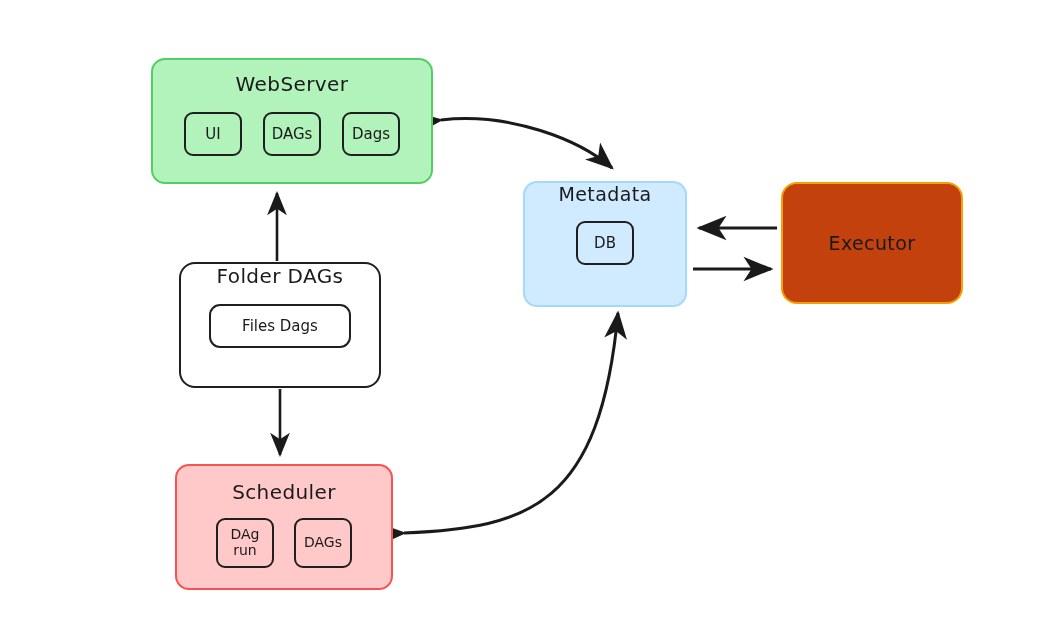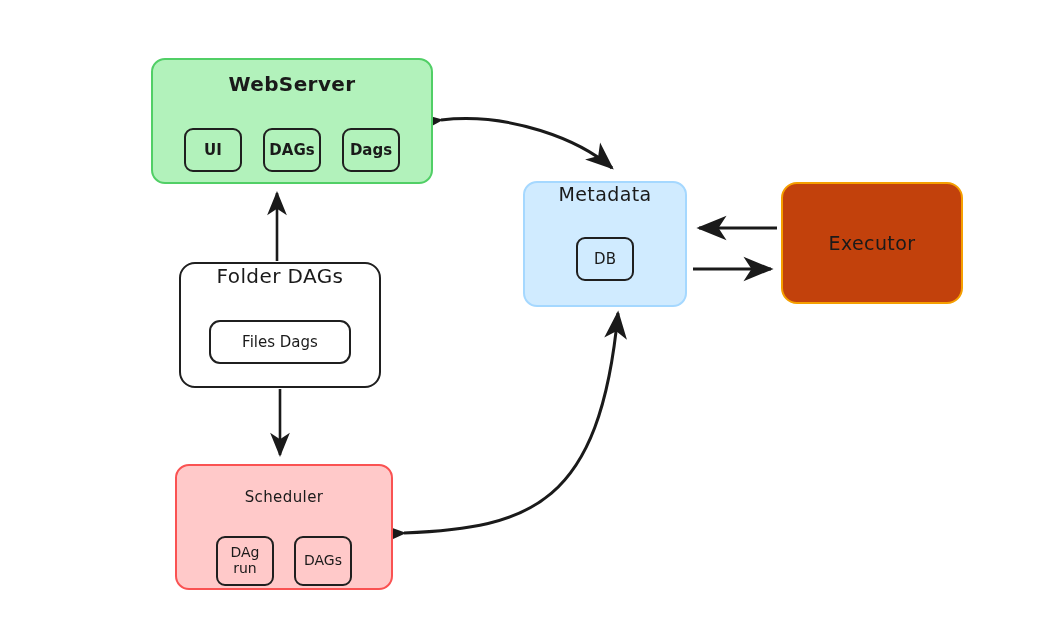--- a/index.html
+++ b/index.html
@@ -53,29 +53,27 @@
     border: 2px solid #1f1f1f;
     border-radius: 9px;
     background: transparent;
     display: flex;
     align-items: center;
     justify-content: center;
     text-align: center;
     color: #1a1a1a;
     font-family: "DejaVu Sans", sans-serif;
     line-height: 1.12;
-    margin-top: 16px;
   }
 
   
   #node-webserver {
     left: 151px; top: 58px; width: 282px; height: 126px;
     background: #b2f2bb;
     border-color: #51cf66;
-    font-weight: bold;
   }
   #node-webserver .node-title { margin-top: 12px; font-size: 20px; }
   #node-webserver .chips { gap: 21px; margin-top: 16px; }
   #node-webserver .chip { width: 58px; height: 44px; font-size: 15px; }
 
   
   #node-folderdags {
     left: 179px; top: 262px; width: 202px; height: 126px;
     background: #ffffff;
     border-color: #1f1f1f;
@@ -84,21 +82,21 @@
   #node-folderdags .node-title { font-size: 20px; }
   #node-folderdags .chips { margin-top: 16px; border-radius: 13px; }
   #node-folderdags .chip { width: 142px; height: 44px; font-size: 15px; border-radius: 11px; }
 
   
   #node-scheduler {
     left: 175px; top: 464px; width: 218px; height: 126px;
     background: #ffc9c9;
     border-color: #fa5252;
   }
-  #node-scheduler .node-title { margin-top: 22px; font-size: 15px; }
+  #node-scheduler .node-title { margin-top: 14px; font-size: 20px; }
   #node-scheduler .chips { gap: 20px; margin-top: 14px; }
   #node-scheduler .chip { width: 58px; height: 50px; font-size: 14px; flex-direction: column; }
 
   
   #node-metadata {
     left: 523px; top: 181px; width: 164px; height: 126px;
     background: #d0ebff;
     border-color: #a5d8ff;
   }
   #node-metadata .node-title { font-size: 19px; }

